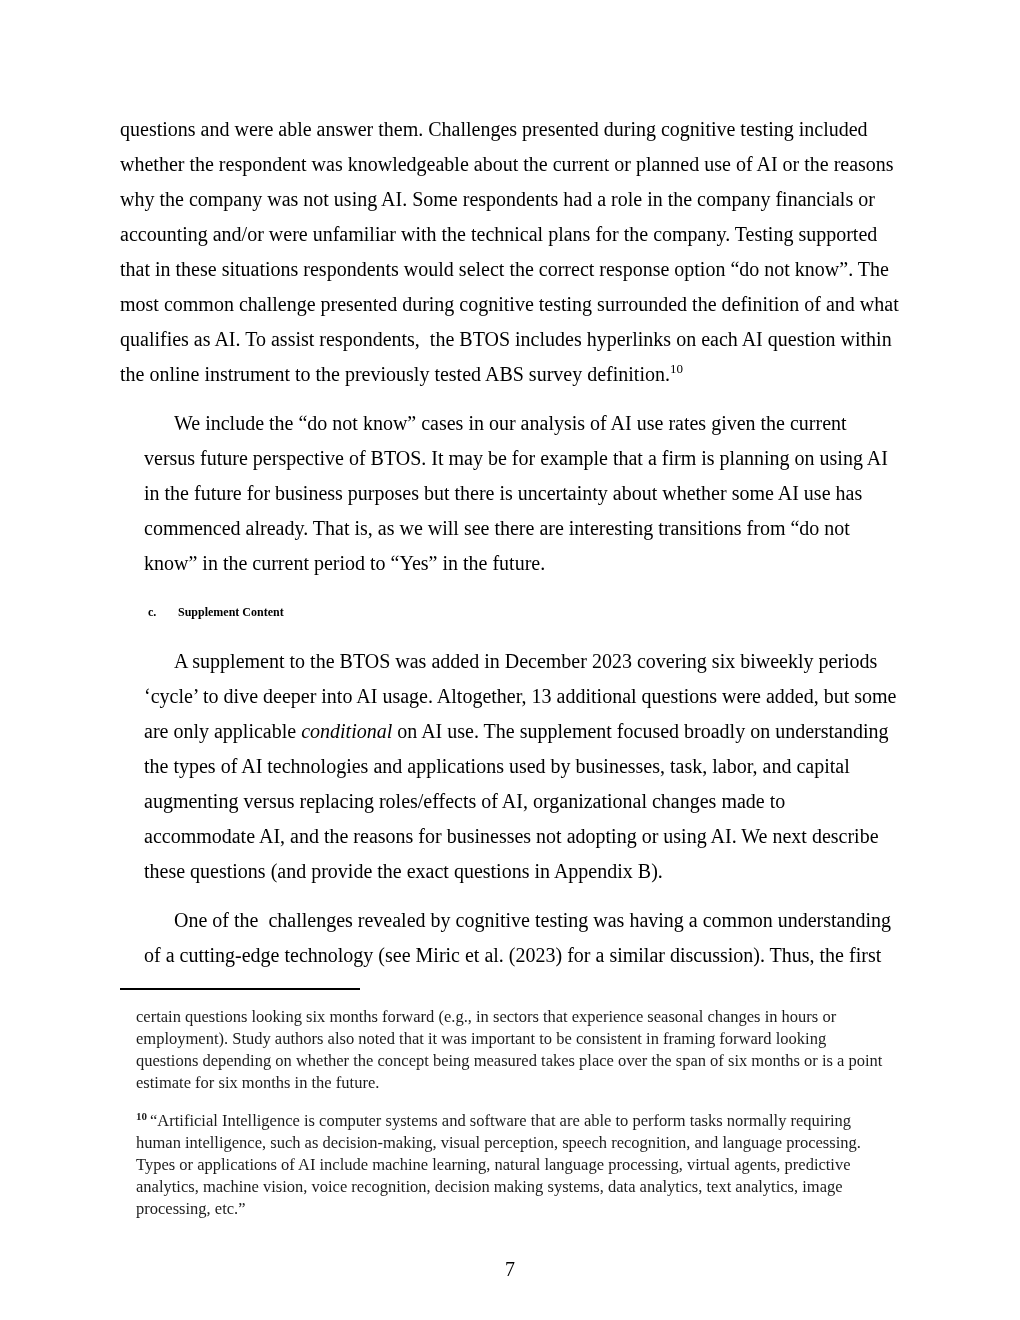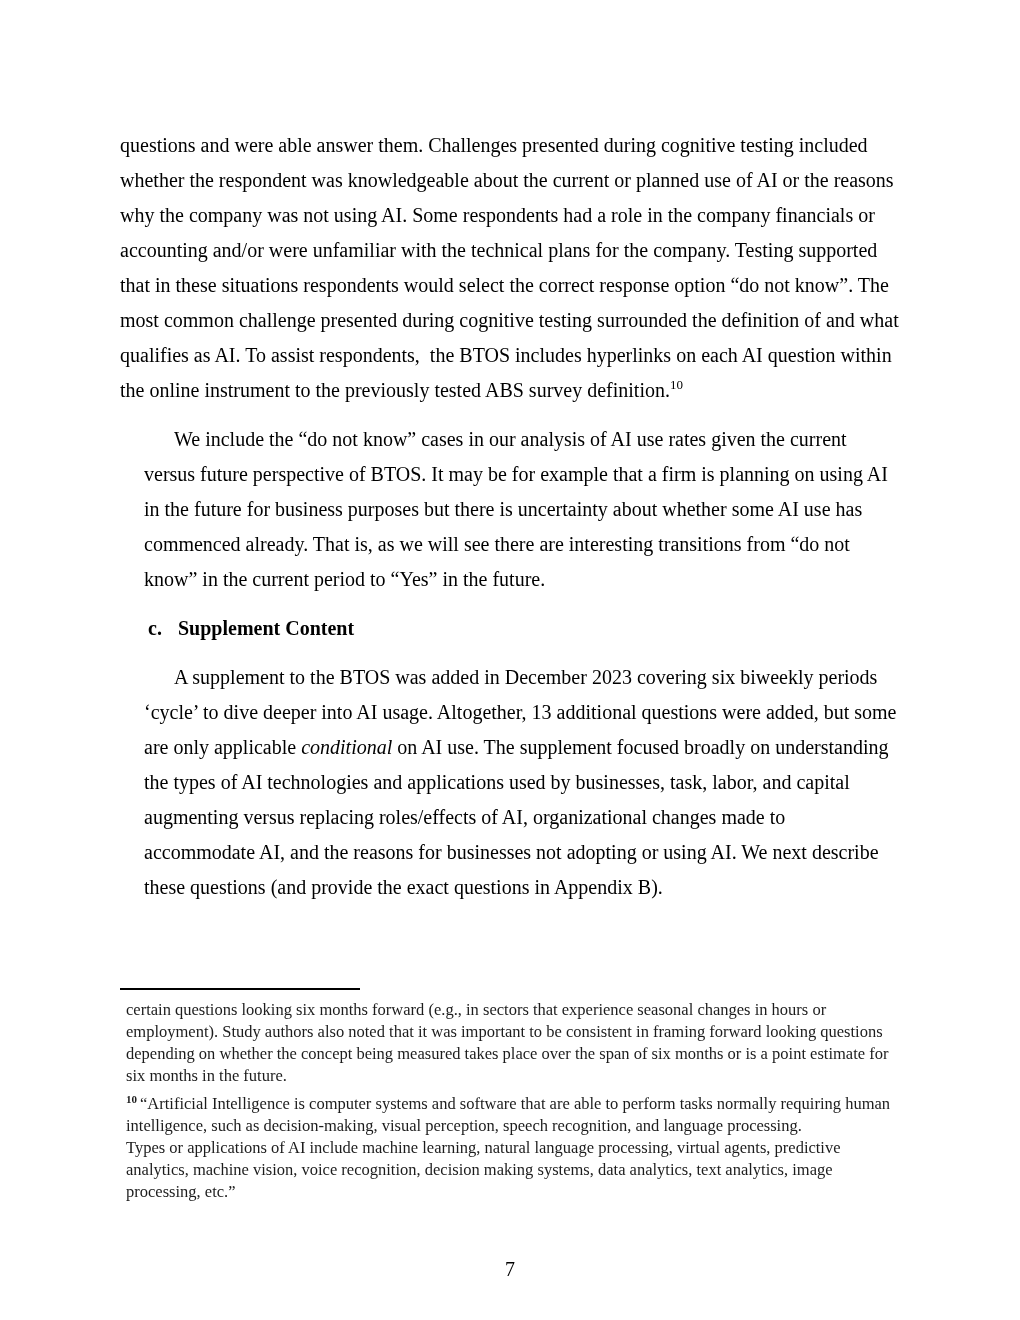--- a/index.html
+++ b/index.html
@@ -11,42 +11,42 @@
     position: relative;
     width: 1020px;
     height: 1320px;
     background: #ffffff;
     color: #000000;
     font-family: "Liberation Serif", "DejaVu Serif", serif;
     overflow: hidden;
   }
   .content {
     position: absolute;
-    top: 128px;
+    top: 112px;
     left: 120px;
     width: 780px;
   }
   .body-para {
     font-size: 20px;
     line-height: 35px;
     margin: 0 0 14px 0;
     text-align: left;
     white-space: pre-wrap;
   }
   .body-para.indent {
     text-indent: 30px;
     margin-left: 24px;
   }
   sup.fn-ref {
     font-size: 13px;
     line-height: 0;
     vertical-align: super;
   }
   .heading {
-    font-size: 20px;
+    font-size: 12px;
     line-height: 35px;
     font-weight: bold;
     margin: 14px 0 14px 0;
     padding-left: 28px;
   }
   .heading .h-num {
     display: inline-block;
     width: 30px;
   }
   .footnote-area {
@@ -57,21 +57,21 @@
   }
   .footnote-rule {
     width: 240px;
     border-top: 2px solid #000000;
     margin: 0 0 9px 0;
   }
   .footnote {
     font-size: 16.5px;
     line-height: 22px;
     color: #1c1c1c;
-    margin: 6px;
+    margin: 16px;
     white-space: pre-wrap;
   }
   .footnote sup.fn-marker {
     font-size: 11px;
     font-weight: bold;
     line-height: 0;
     vertical-align: super;
     margin-right: 3px;
   }
   .page-number {
@@ -91,20 +91,21 @@
   <div class="content">
 
     <p class="body-para"><span>questions and were able answer them. Challenges presented during cognitive testing included whether the respondent was knowledgeable about the current or planned use of AI or the reasons why the company was not using AI. Some respondents had a role in the company financials or accounting and/or were unfamiliar with the technical plans for the company. Testing supported that in these situations respondents would select the correct response option “do not know”. The most common challenge presented during cognitive testing surrounded the definition of and what qualifies as AI. To assist respondents,  the BTOS includes hyperlinks on each AI question within the online instrument to the previously tested ABS survey definition.</span><sup class="fn-ref">10</sup></p>
 
     <p class="body-para indent">We include the “do not know” cases in our analysis of AI use rates given the current versus future perspective of BTOS. It may be for example that a firm is planning on using AI in the future for business purposes but there is uncertainty about whether some AI use has commenced already. That is, as we will see there are interesting transitions from “do not know” in the current period to “Yes” in the future.</p>
 
     <h3 class="heading"><span class="h-num">c.</span><span>Supplement Content</span></h3>
 
     <p class="body-para indent"><span>A supplement to the BTOS was added in December 2023 covering six biweekly periods ‘cycle’ to dive deeper into AI usage. Altogether, 13 additional questions were added, but some are only applicable </span><em>conditional</em><span> on AI use. The supplement focused broadly on understanding the types of AI technologies and applications used by businesses, task, labor, and capital augmenting versus replacing roles/effects of AI, organizational changes made to accommodate AI, and the reasons for businesses not adopting or using AI. We next describe these questions (and provide the exact questions in Appendix B).</span></p>
 
+    <p class="body-para indent">One of the  challenges revealed by cognitive testing was having a common understanding of a cutting-edge technology (see Miric et al. (2023) for a similar discussion). Thus, the first</p>
 
   </div>
 
   <div class="footnote-area">
     <div class="footnote-rule"></div>
     <p class="footnote">certain questions looking six months forward (e.g., in sectors that experience seasonal changes in hours or employment). Study authors also noted that it was important to be consistent in framing forward looking questions depending on whether the concept being measured takes place over the span of six months or is a point estimate for six months in the future.</p>
     <p class="footnote"><sup class="fn-marker">10</sup><span>“Artificial Intelligence is computer systems and software that are able to perform tasks normally requiring human intelligence, such as decision-making, visual perception, speech recognition, and language processing.</span><br><span>Types or applications of AI include machine learning, natural language processing, virtual agents, predictive analytics, machine vision, voice recognition, decision making systems, data analytics, text analytics, image processing, etc.”</span></p>
   </div>
 
   <div class="page-number">7</div>

